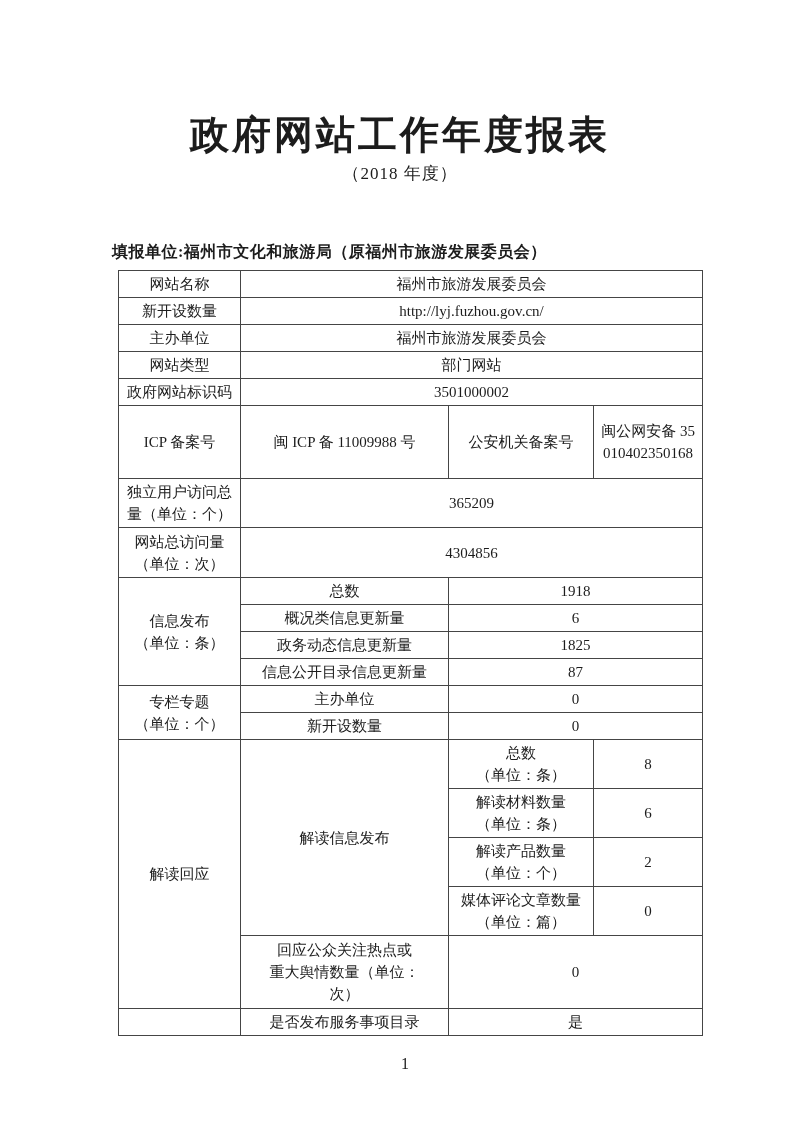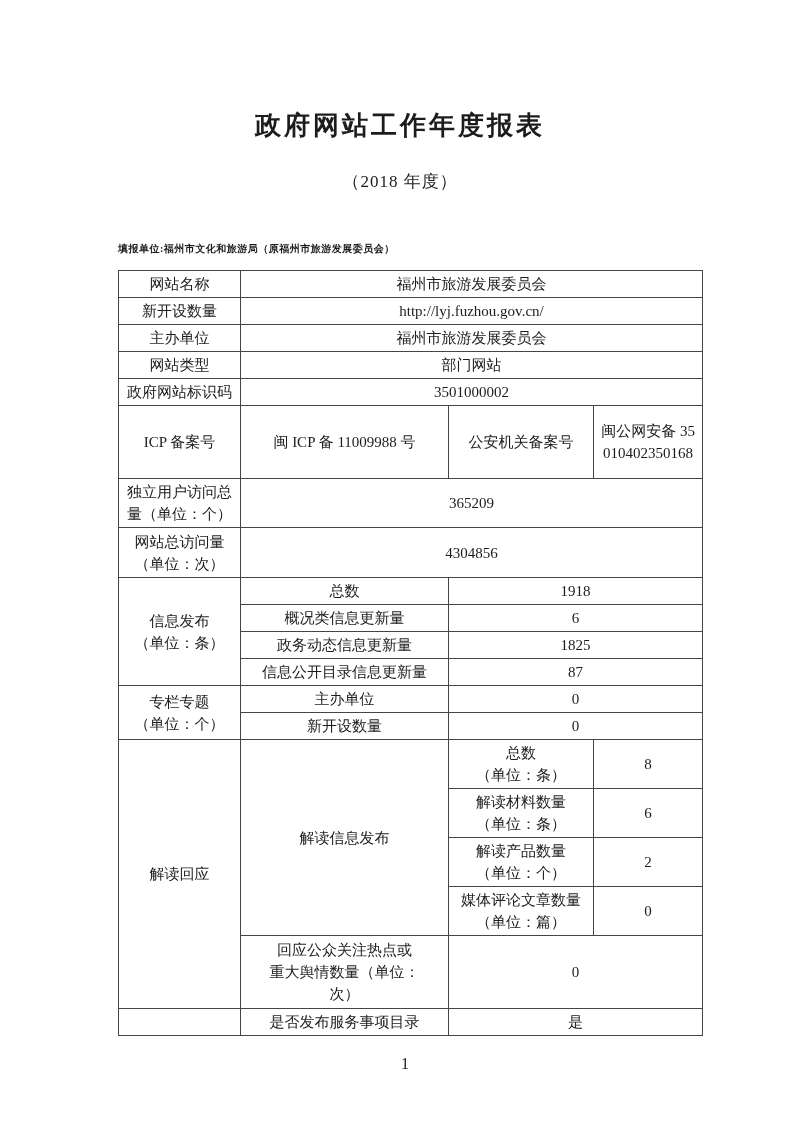--- a/index.html
+++ b/index.html
@@ -6,30 +6,30 @@
   html, body { background: #ffffff; }
   body {
     width: 800px; height: 1131px;
     position: relative;
     font-family: "Liberation Serif", serif;
     color: #1c1c1c;
   }
   .doc-title {
     position: absolute; top: 108px; left: 0; width: 800px;
     text-align: center;
-    font-size: 26px; font-weight: bold; letter-spacing: 3px;
+    font-size: 39px; font-weight: bold; letter-spacing: 3px;
   }
   .doc-subtitle {
-    position: absolute; top: 170px; left: 0; width: 800px;
+    position: absolute; top: 162px; left: 0; width: 800px;
     text-align: center;
     font-size: 17px; letter-spacing: 1px;
   }
   .reporting-unit {
-    position: absolute; top: 242px; left: 118px;
-    font-size: 10px; font-weight: bold; letter-spacing: 0.5px;
+    position: absolute; top: 242px; left: 112px;
+    font-size: 16px; font-weight: bold; letter-spacing: 0.5px;
   }
   table.report {
     position: absolute; top: 270px; left: 118px;
     width: 584px;
     border-collapse: collapse; table-layout: fixed;
   }
   table.report td {
     border: 1px solid #454545;
     text-align: center; vertical-align: middle;
     font-size: 15px; line-height: 22px;

